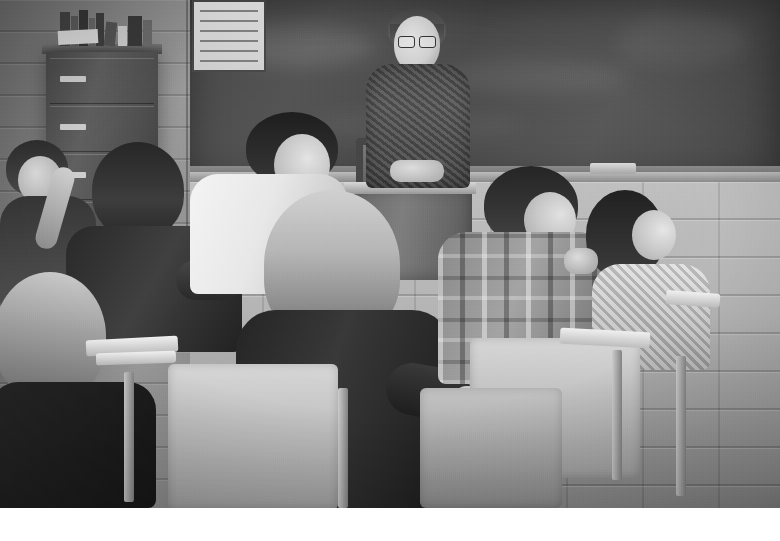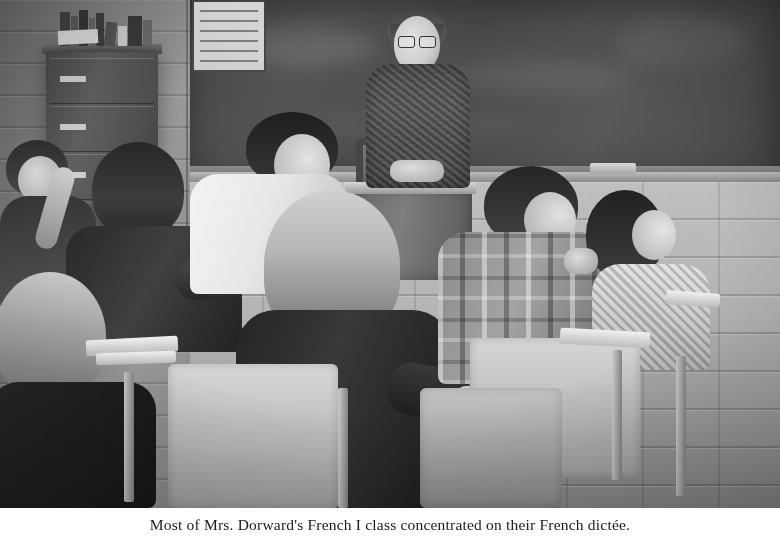--- a/index.html
+++ b/index.html
@@ -509,17 +509,14 @@
     <div class="leg" style="left:676px; top:356px; width:10px; height:140px;"></div>
     <div class="desk-top" style="left:560px; top:330px; width:90px; height:16px; transform:rotate(3deg);"></div>
     <div class="desk-top" style="left:666px; top:292px; width:54px; height:14px; transform:rotate(4deg);"></div>
 
     <div class="desk-chair" style="left:420px; top:388px; width:142px; height:120px; background:linear-gradient(to bottom,#c4c2bc,#8e8c86);"></div>
 
     <div class="vignette"></div>
     <div class="grain"></div>
   </div>
 
-  <div class="caption">
-    <span>Most of Mrs. Dorward's French I class concentrated on their French dictée.</span>
-  </div>
 
 </div>
 
 </body></html>

